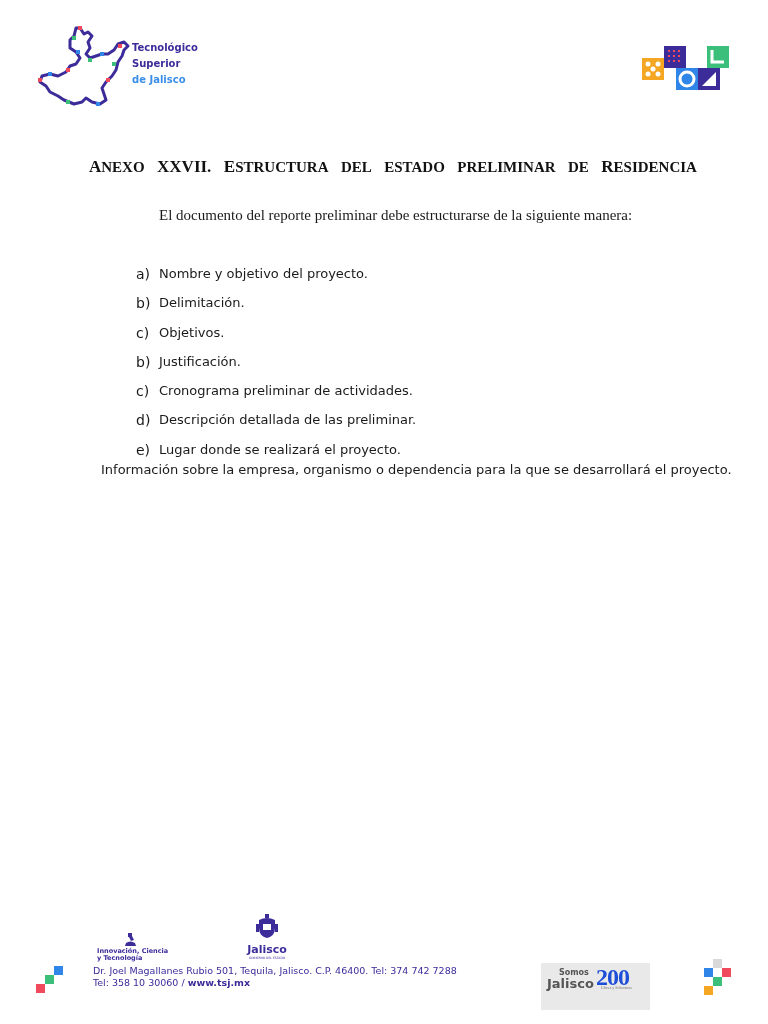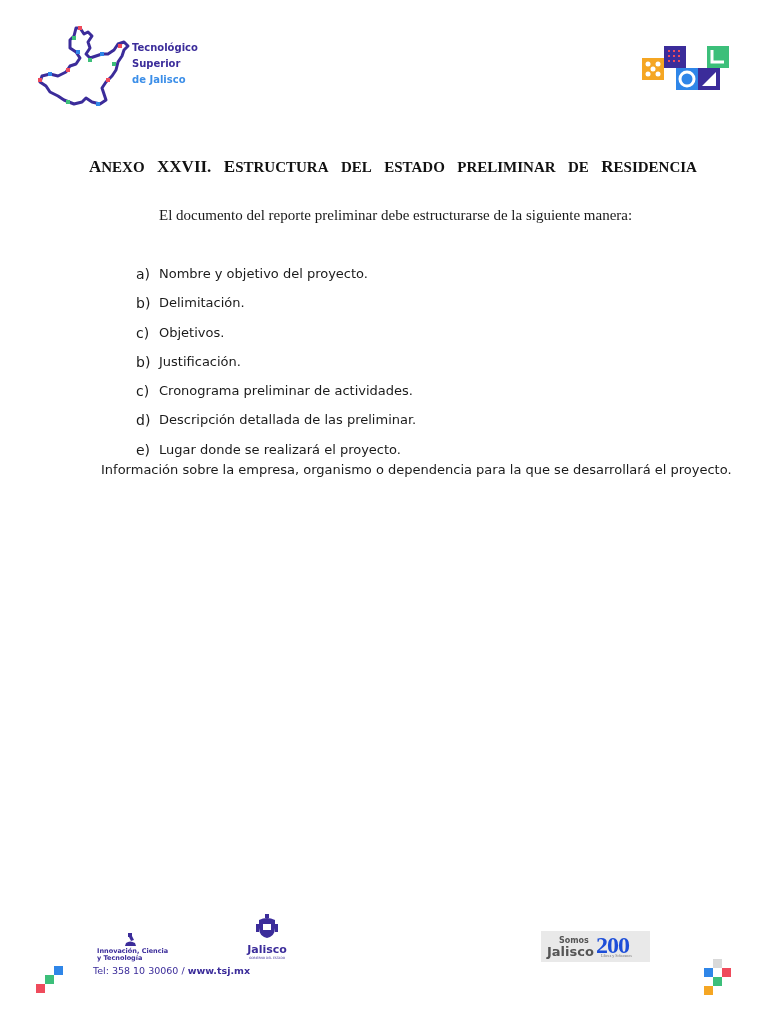--- a/index.html
+++ b/index.html
@@ -33,21 +33,21 @@
     .info-line { left: 89px; top: 462px; font-family: "DejaVu Sans", sans-serif; font-size: 13px; color: #1a1a1a; white-space: nowrap; margin-left: 12px; }
 
     
     .innov { left: 93px; top: 932px; display: flex; align-items: center; flex-direction: column; }
     .innov-text { font-family: "DejaVu Sans", sans-serif; font-size: 6.5px; line-height: 7px; font-weight: bold; color: #3b2c9a; margin-left: 4px; }
     .jal-gov { left: 244px; top: 914px; width: 46px; text-align: center; }
     .jal-word { font-family: "DejaVu Sans", sans-serif; font-size: 11px; font-weight: bold; color: #3b2c9a; line-height: 12px; }
     .jal-sub { font-family: "DejaVu Sans", sans-serif; font-size: 3px; color: #3b2c9a; }
     .address { left: 93px; top: 965px; font-family: "DejaVu Sans", sans-serif; font-size: 9.5px; line-height: 12px; color: #3b2c9a; }
     .address b { font-weight: bold; text-align: right; }
-    .somos { left: 541px; top: 931px; width: 109px; height: 31px; background: #e9e9e9; }
+    .somos { left: 541px; top: 963px; width: 109px; height: 47px; background: #e9e9e9; }
     .somos-a { position: absolute; left: 18px; top: 5px; font-family: "DejaVu Sans", sans-serif; font-size: 8px; font-weight: bold; color: #555; }
     .somos-b { position: absolute; left: 6px; top: 13px; font-family: "DejaVu Sans", sans-serif; font-size: 13px; font-weight: bold; color: #555; }
     .somos-200 { position: absolute; left: 55px; top: 1px; font-family: "Liberation Serif", serif; font-size: 24px; font-weight: bold; color: #1d4ed8; letter-spacing: -1px; }
     .somos-sub { position: absolute; left: 60px; top: 22px; font-family: "Liberation Serif", serif; font-size: 4px; color: #777; }
     .sq { position: absolute; width: 9px; height: 9px; }
   </style>
 </head>
 <body>
 
 <div class="abs tsj-logo">
@@ -168,20 +168,21 @@
     <path d="M4 6 Q12 2 20 6 L20 14 Q20 22 12 24 Q4 22 4 14 Z" fill="#3b2c9a"></path>
     <path d="M8 10 L16 10 L16 16 L8 16 Z" fill="#fff"></path>
     <rect x="1" y="10" width="3" height="8" fill="#3b2c9a"></rect>
     <rect x="20" y="10" width="3" height="8" fill="#3b2c9a"></rect>
   </svg>
   <div class="jal-word">Jalisco</div>
   <div class="jal-sub">GOBIERNO DEL ESTADO</div>
 </div>
 
 <div class="abs address">
+  <div>Dr. Joel Magallanes Rubio 501, Tequila, Jalisco. C.P. 46400. Tel: 374 742 7288</div>
   <div><span>Tel: 358 10 30060 / </span><b>www.tsj.mx</b></div>
 </div>
 
 <div class="abs somos">
   <span class="somos-a">Somos</span>
   <span class="somos-b">Jalisco</span>
   <span class="somos-200">200</span>
   <span class="somos-sub">Libres y Soberanos</span>
 </div>
 

